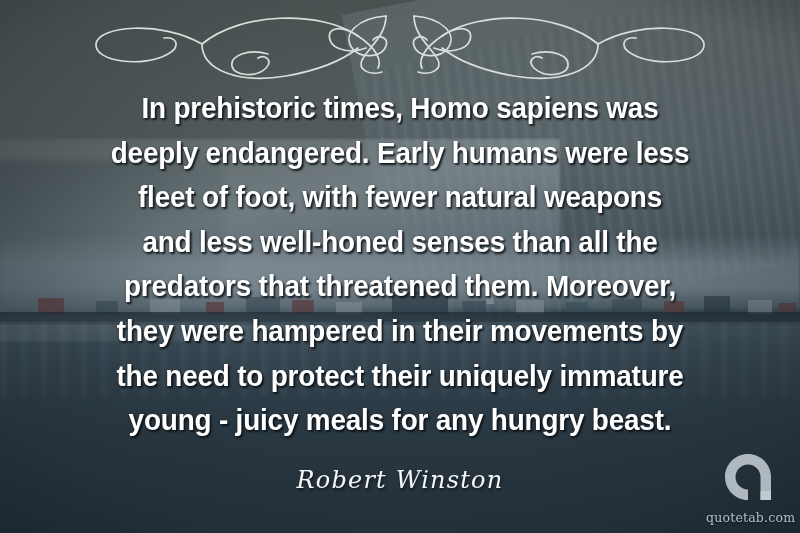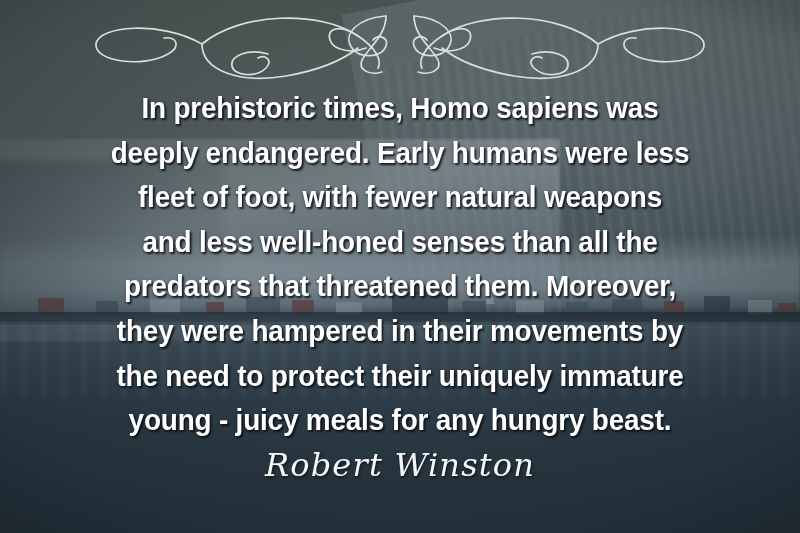--- a/index.html
+++ b/index.html
@@ -260,26 +260,26 @@
     text-shadow:
       2px 2px 2px rgba(10,16,20,0.78),
       0 1px 3px rgba(10,16,20,0.55);
     white-space: pre-line;
   }
 
   .author {
     position: absolute;
     left: 0;
     right: 0;
-    top: 446px;
+    top: 466px;
     text-align: center;
     color: #f4f7f8;
     font-family: "DejaVu Serif", serif;
     font-style: italic;
-    font-size: 32px;
+    font-size: 24px;
     letter-spacing: 1.2px;
     text-shadow: 1px 2px 3px rgba(8,14,18,0.75);
   }
 
   
   .logo {
     position: absolute;
     right: 8px;
     bottom: 8px;
     width: 86px;
@@ -382,15 +382,27 @@
 deeply endangered. Early humans were less
 fleet of foot, with fewer natural weapons
 and less well-honed senses than all the
 predators that threatened them. Moreover,
 they were hampered in their movements by
 the need to protect their uniquely immature
 young - juicy meals for any hungry beast.</div>
 
     <div class="author">Robert Winston</div>
 
+    <div class="logo">
+      <div class="logo-mark">
+        <svg viewBox="0 0 52 52">
+          <path d="M26 3 C 13.3 3, 3 13.3, 3 26 C 3 38.7, 13.3 49, 26 49 L 26 38.5
+                   C 19.1 38.5, 13.5 32.9, 13.5 26 C 13.5 19.1, 19.1 13.5, 26 13.5
+                   C 32.9 13.5, 38.5 19.1, 38.5 26 L 38.5 49 L 49 49 L 49 26
+                   C 49 13.3, 38.7 3, 26 3 Z" fill="#c3ccd2" opacity="0.88"></path>
+          <rect x="38.5" y="40" width="10.5" height="9" fill="#c3ccd2" opacity="0.88"></rect>
+        </svg>
+      </div>
+      <div class="logo-text">quotetab.com</div>
+    </div>
 
   </div>
 </div>
 
 </body></html>

